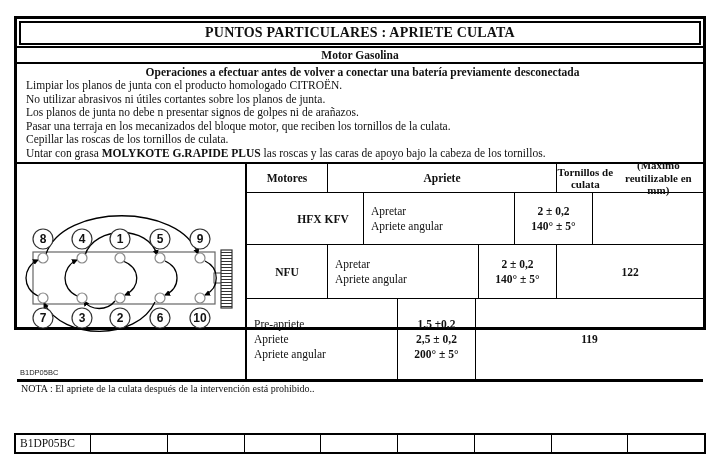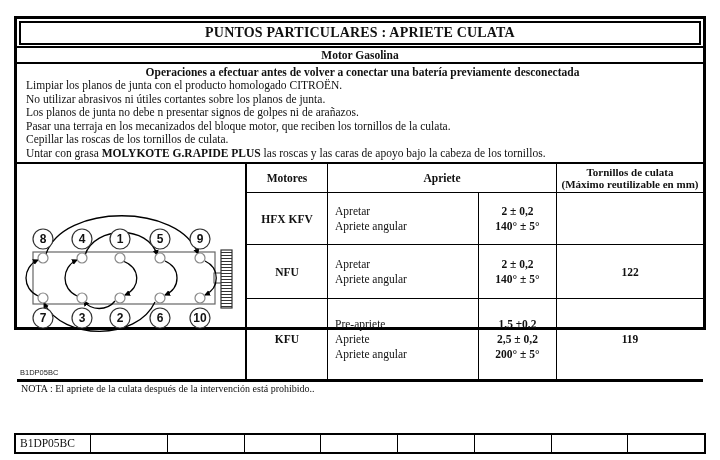--- a/index.html
+++ b/index.html
@@ -35,23 +35,23 @@
     width:230px; border-right:2px solid #000; position:relative; flex:none;
   }
   .diagram-code {
     position:absolute; left:3px; bottom:2px;
     font-family:"Liberation Sans", sans-serif; font-size:7.5px; color:#222;
   }
   .data-table { flex:1; display:flex; flex-direction:column; font-size:11.5px; }
   .thead { display:flex; height:29px; border-bottom:1.5px solid #000; font-weight:bold; }
   .h-motores { width:81px; border-right:1.5px solid #000; display:flex; align-items:center; justify-content:center; }
   .h-apriete { width:229px; border-right:1.5px solid #000; display:flex; align-items:center; justify-content:center; }
-  .h-tornillos { flex:1; display:flex; flex-direction:column; align-items:center; justify-content:center; font-size:11px; line-height:12.5px; text-align:center; }
+  .h-tornillos { flex:1; display:flex; flex-direction:row; align-items:center; justify-content:center; font-size:11px; line-height:12.5px; text-align:center; }
   .trow { display:flex; border-bottom:1.5px solid #000; }
-  .trow.r1 { height:52px; }
+  .trow.r1 { height:52px;padding-left:36px; }
   .trow.r2 { height:54px; }
   .trow.r3 { flex:1; border-bottom:none; }
   .c-engine { width:81px; border-right:1.5px solid #000; display:flex; align-items:center; justify-content:center; font-weight:bold; }
   .c-steps { width:151px; border-right:1.5px solid #000; display:flex; flex-direction:column; justify-content:center; padding-left:7px; line-height:15px; }
   .c-values { width:78px; border-right:1.5px solid #000; display:flex; flex-direction:column; justify-content:center; text-align:center; font-weight:bold; line-height:15px; }
   .c-max { flex:1; display:flex; align-items:center; justify-content:center; font-weight:bold; }
   .spacer { flex:1; }
   .nota { font-size:10px; line-height:14px; padding:0 0 1px 4px; }
   .footer {
     position:absolute; left:14px; top:433px; width:692px; height:21px;
@@ -183,21 +183,20 @@
           <div>Apriete angular</div>
         </div>
         <div class="c-values">
           <div>2 ± 0,2</div>
           <div>140° ± 5°</div>
         </div>
         <div class="c-max">122</div>
       </div>
 
       <div class="trow r3">
-        <div class="c-engine">KFU</div>
         <div class="c-steps">
           <div>Pre-apriete</div>
           <div>Apriete</div>
           <div>Apriete angular</div>
         </div>
         <div class="c-values">
           <div>1,5 ±0,2</div>
           <div>2,5 ± 0,2</div>
           <div>200° ± 5°</div>
         </div>

